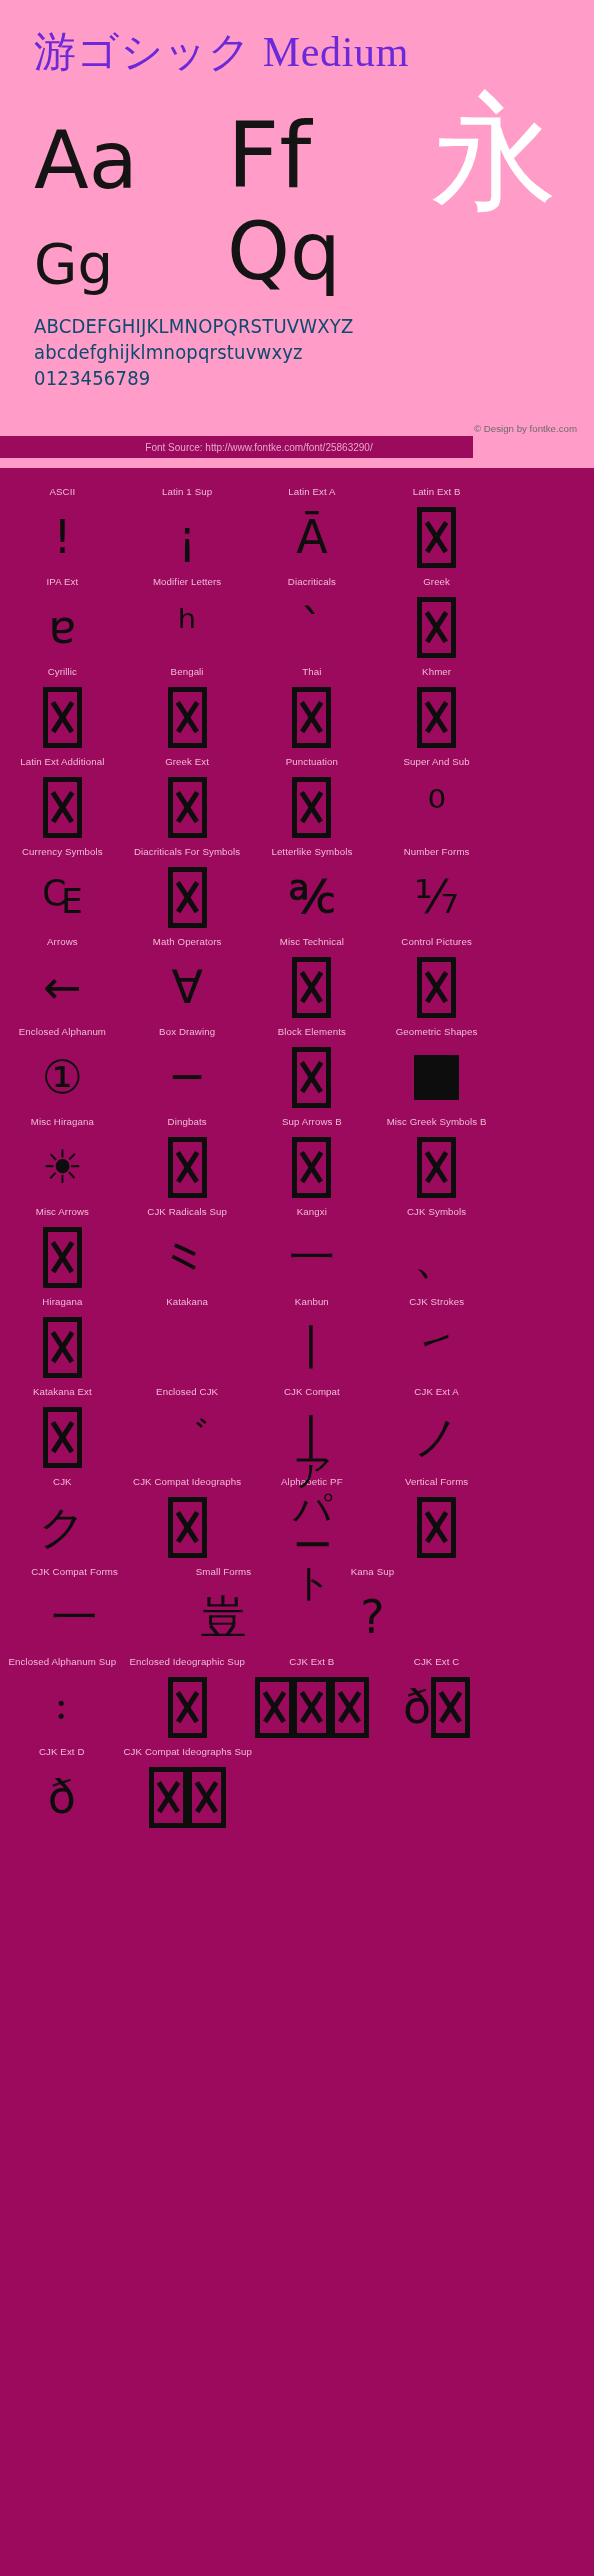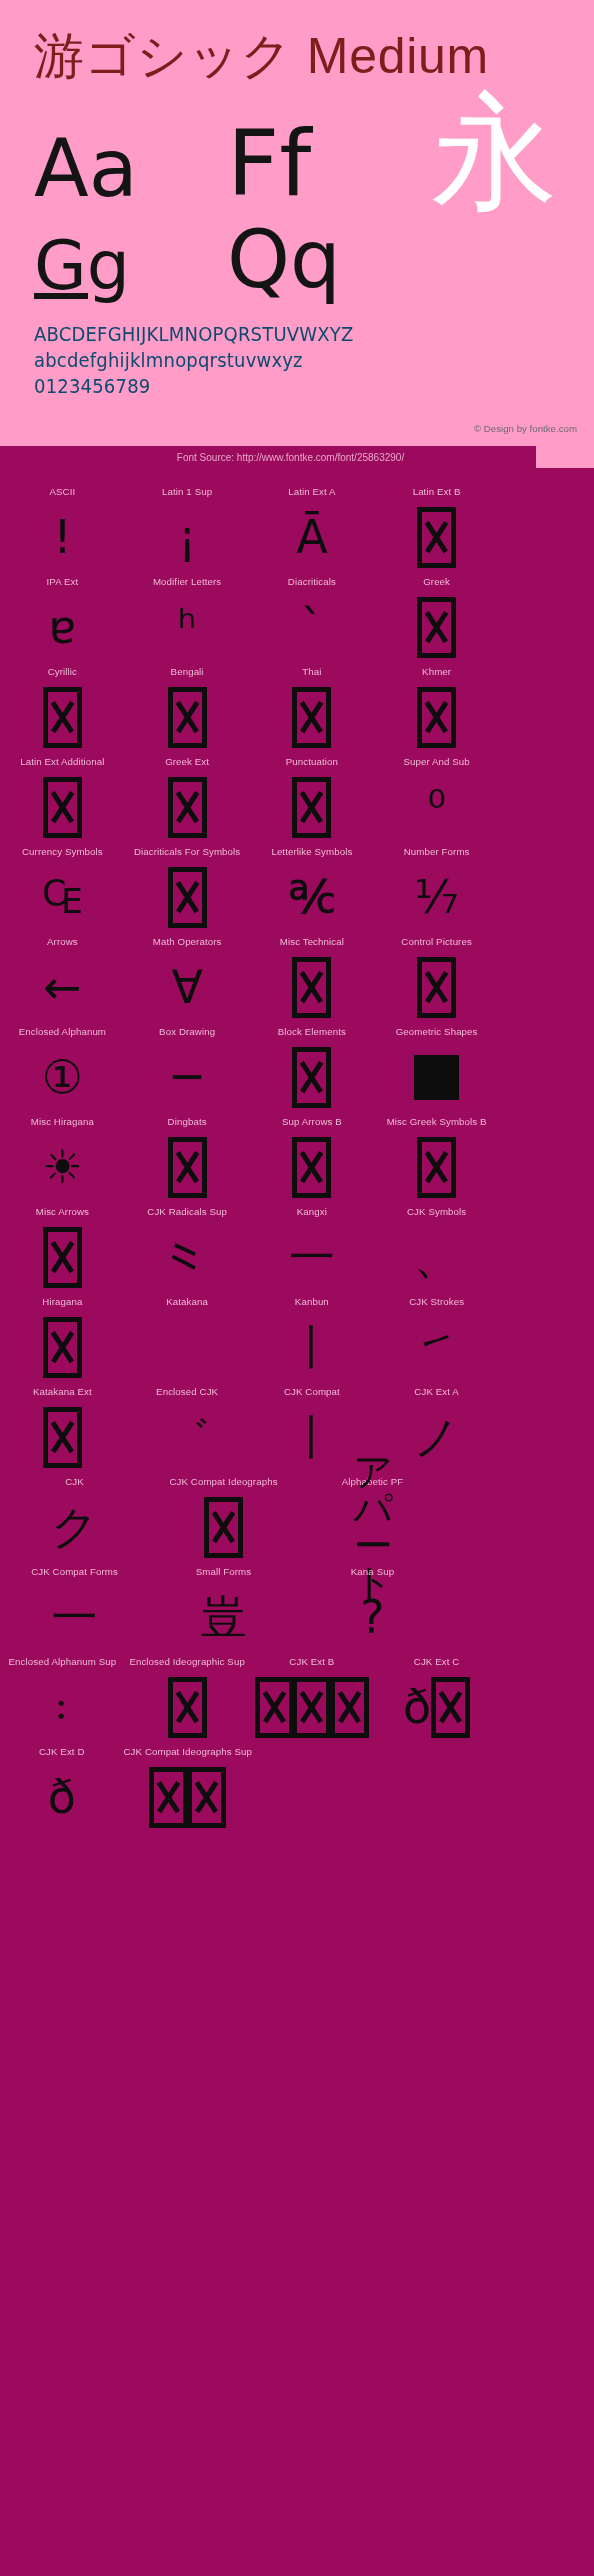--- a/index.html
+++ b/index.html
@@ -13,47 +13,47 @@
 
   
   .header{
     background:#ff9cc8;
     padding:0;
     position:relative;
     height:468px;
     box-sizing:border-box;
   }
   .font-title{
-    color:#7f1d1d;
-    font-size:50px;
+    color:#6d28d9;
+    font-size:42px;
     font-weight:400;
     letter-spacing:0.7px;
     padding:31px 0 0 34px;
     line-height:1.0;
-    font-family:Liberation Sans, sans-serif;
+    font-family:Liberation Serif, serif;
     white-space:nowrap;
   }
   .specimen-row{
     display:flex;
     align-items:flex-end;
     padding-left:34px;
     padding-right:15px;
     box-sizing:border-box;
   }
   .spec-r1{ height:112px; margin-top:16.4px; }
   .spec-r2{ height:89px; margin-top:1.5px; }
   .spec-cell{
     color:#141414;
     font-family:"DejaVu Sans","Liberation Sans",sans-serif;
     line-height:1;
     white-space:nowrap;
   }
   .spec-aa{ font-size:80px; width:193px; }
   .spec-ff{ font-size:91px; width:171px; }
-  .spec-gg{ font-size:68px; width:193px;text-decoration:underline; }
+  .spec-gg{ font-size:56px; width:193px; }
   .spec-qq{ font-size:80px; width:171px; }
   .spec-cjk{
     font-size:126px;
     color:#ffffff;
     font-family:"DejaVu Sans","Liberation Sans",sans-serif;
     line-height:0.92;
     margin-left:4.5px;
   }
   .cjk-holder{
     position:absolute;
@@ -84,23 +84,23 @@
   }
 
   
   .source-bar{
     background:#9c0a5e;
     height:22px;
     display:flex;
     align-items:center;
     justify-content:center;
     position:absolute;
-    top:446px;
+    top:436px;
     left:0;
-    width:536px;
+    width:473px;
     box-sizing:border-box;
   }
   .source-bar span{
     color:#e7a8c8;
     font-size:10px;
     font-family:"Liberation Sans",sans-serif;
     padding-left:45px;
   }
 
   
@@ -503,20 +503,26 @@
           <div class="cell-glyph">
             <div class="tofu"></div>
           </div>
         </div>
         <div class="cell">
           <div class="cell-label">Alphabetic PF</div>
           <div class="cell-glyph wide">
             <span class="glyph-txt" style="line-height: 0.95; display: inline-block; max-width: 67px; white-space: normal;">アパート</span>
           </div>
         </div>
+        <div class="cell">
+          <div class="cell-label">Vertical Forms</div>
+          <div class="cell-glyph">
+            <div class="tofu"></div>
+          </div>
+        </div>
       </div>
       <div class="grid-row">
         <div class="cell">
           <div class="cell-label">CJK Compat Forms</div>
           <div class="cell-glyph">
             <span class="glyph-txt">一</span>
           </div>
         </div>
         <div class="cell">
           <div class="cell-label">Small Forms</div>

